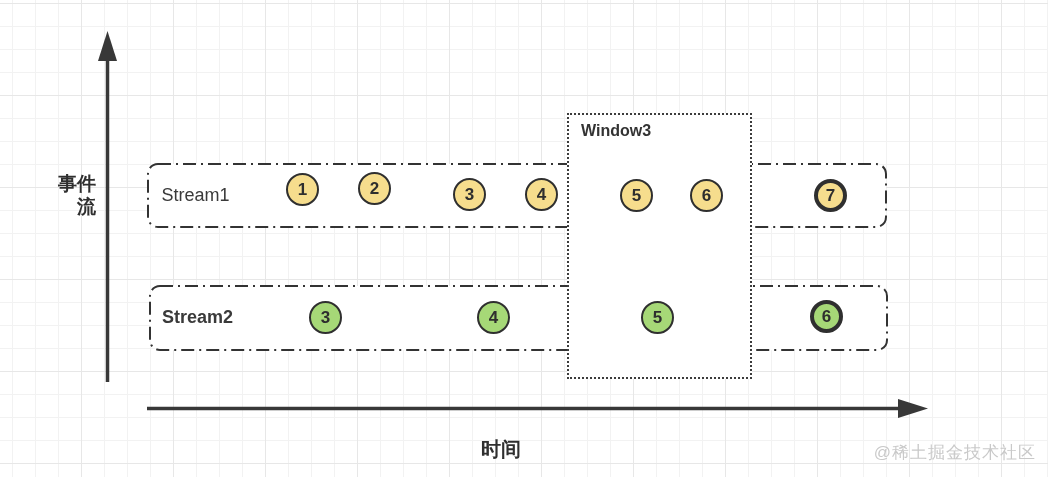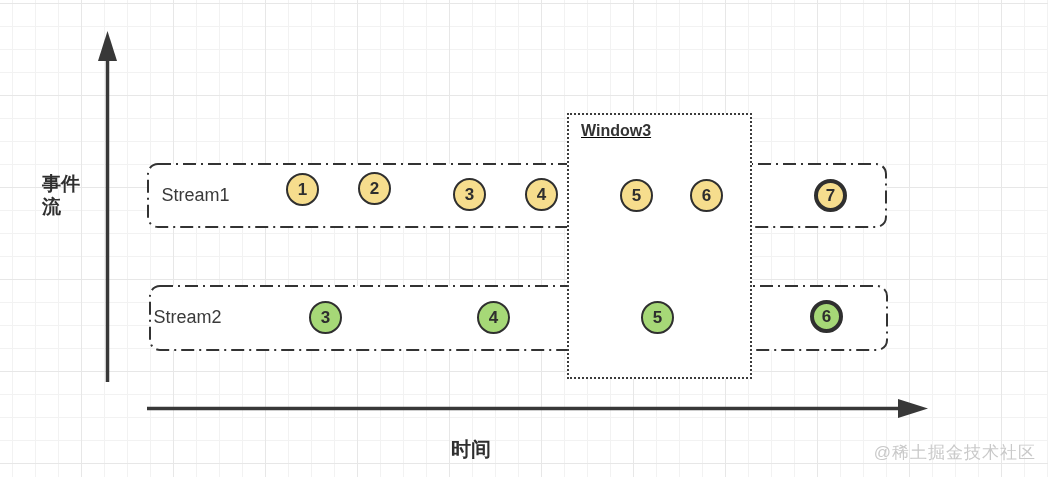--- a/index.html
+++ b/index.html
@@ -38,60 +38,60 @@
     fill: none;
   }
   .axis-head {
     fill: #383838;
     stroke: none;
   }
   .y-axis-label {
     position: absolute;
     left: 42px; top: 172px;
     width: 54px;
-    text-align: left;
+    text-align: right;
     font-size: 19px;
     font-weight: bold;
     color: #2f2f2f;
     line-height: 23px;
     z-index: 5;
   }
   .y-axis-label span { display: block; }
   .x-axis-label {
     position: absolute;
     left: 451px; top: 436px;
     width: 100px;
-    text-align: left;
+    text-align: center;
     font-size: 20px;
     font-weight: bold;
     color: #2f2f2f;
     z-index: 5;
   }
   .stream-label {
     position: absolute;
     width: 95px;
     height: 63px;
     display: flex;
     align-items: center;
     justify-content: center;
     font-size: 18px;
     color: #3a3a3a;
     z-index: 6;
   }
   .stream-label.s1 { left: 148px; top: 164px; }
-  .stream-label.s2 { left: 140px; top: 286px; }
+  .stream-label.s2 { left: 150px; top: 286px; font-weight: bold; }
   .window {
     position: absolute;
     background: #ffffff;
     border: 2px dotted #3c3c3c;
     box-sizing: border-box;
   }
   .window.w1 { left: 243px; top: 87px;  width: 177px; height: 272px; z-index: 10; }
   .window.w2 { left: 402px; top: 97px;  width: 185px; height: 272px; z-index: 11; }
-  .window.w3 { left: 567px; top: 113px; width: 185px; height: 266px; z-index: 12; text-decoration: underline; }
+  .window.w3 { left: 567px; top: 113px; width: 185px; height: 266px; z-index: 12; }
   .window-title {
     margin: 7px 0 0 12px;
     font-size: 16px;
     font-weight: bold;
     color: #333333;
   }
   .event {
     position: absolute;
     width: 33px;
     height: 33px;

